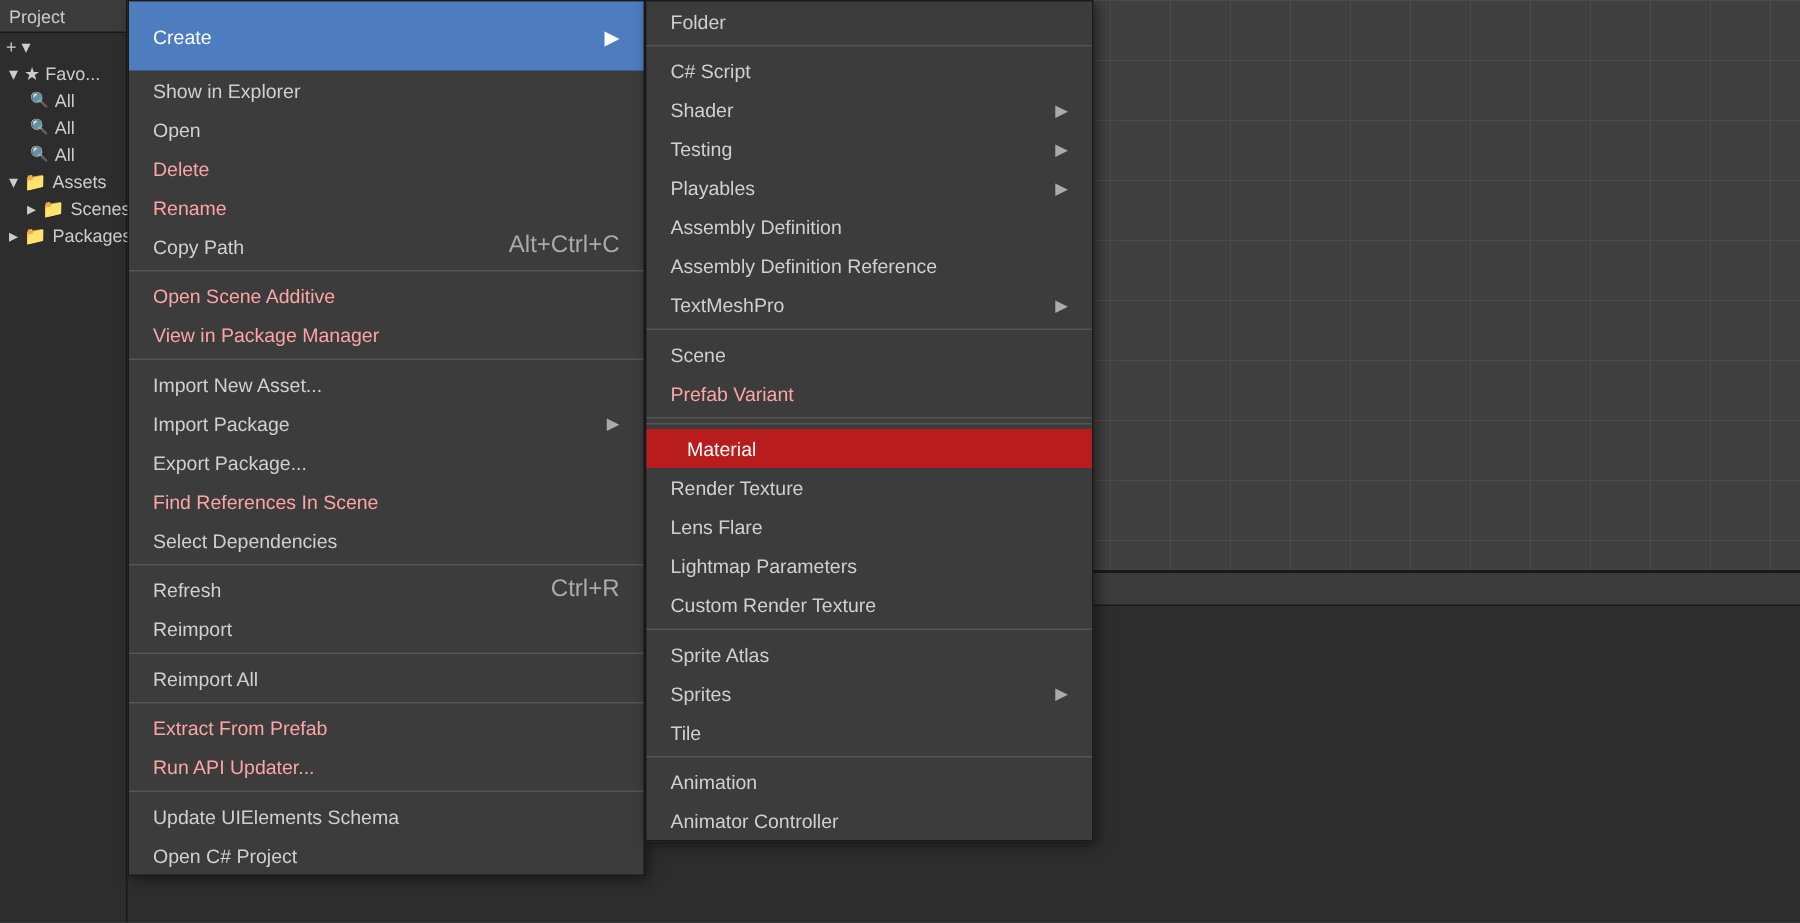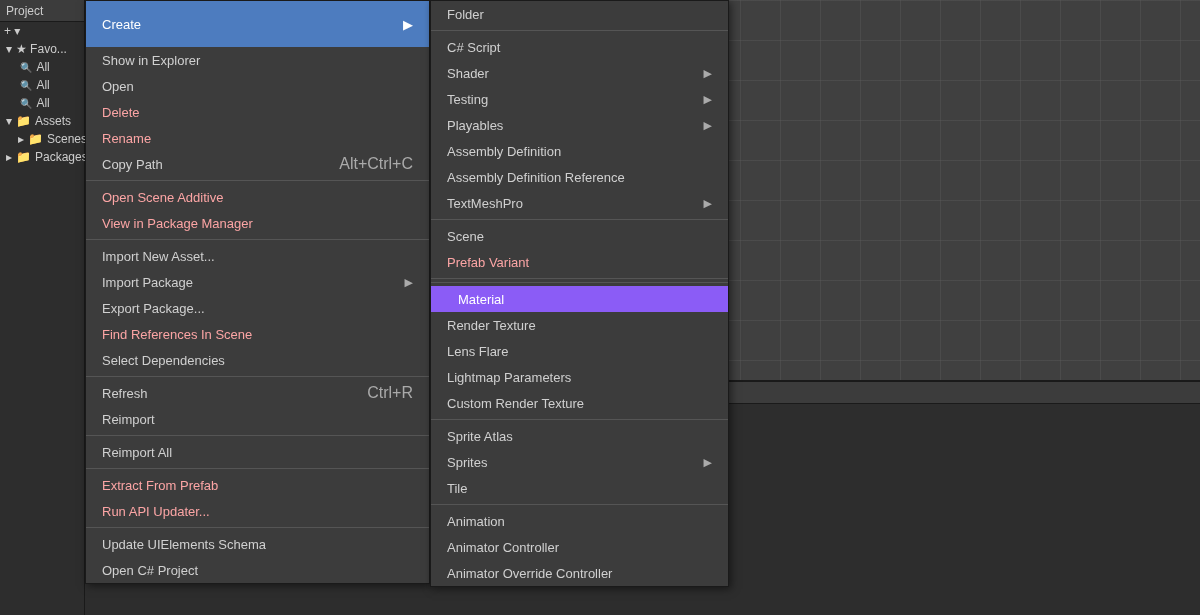--- a/index.html
+++ b/index.html
@@ -130,21 +130,21 @@
       display: flex;
       align-items: center;
       justify-content: space-between;
       white-space: nowrap;
       position: relative;
       font-size: 13px;
       height: 26px;
     }
 
     .menu-item.highlighted {
-      background: #8b5cf6;
+      background: #b91c1c;
       color: #fff;
       padding-left: 27px;
     }
 
     .menu-item.disabled {
       color: #fca5a5;
       cursor: default;
       text-align: center;
     }
 
@@ -372,17 +372,14 @@
   <div class="menu-item">
     <span>Tile</span>
   </div>
   <div class="menu-separator"></div>
   <div class="menu-item">
     <span>Animation</span>
   </div>
   <div class="menu-item">
     <span>Animator Controller</span>
   </div>
-  <div class="menu-item">
-    <span>Animator Override Controller</span>
-  </div>
 
 </div>
 
 </body></html>

